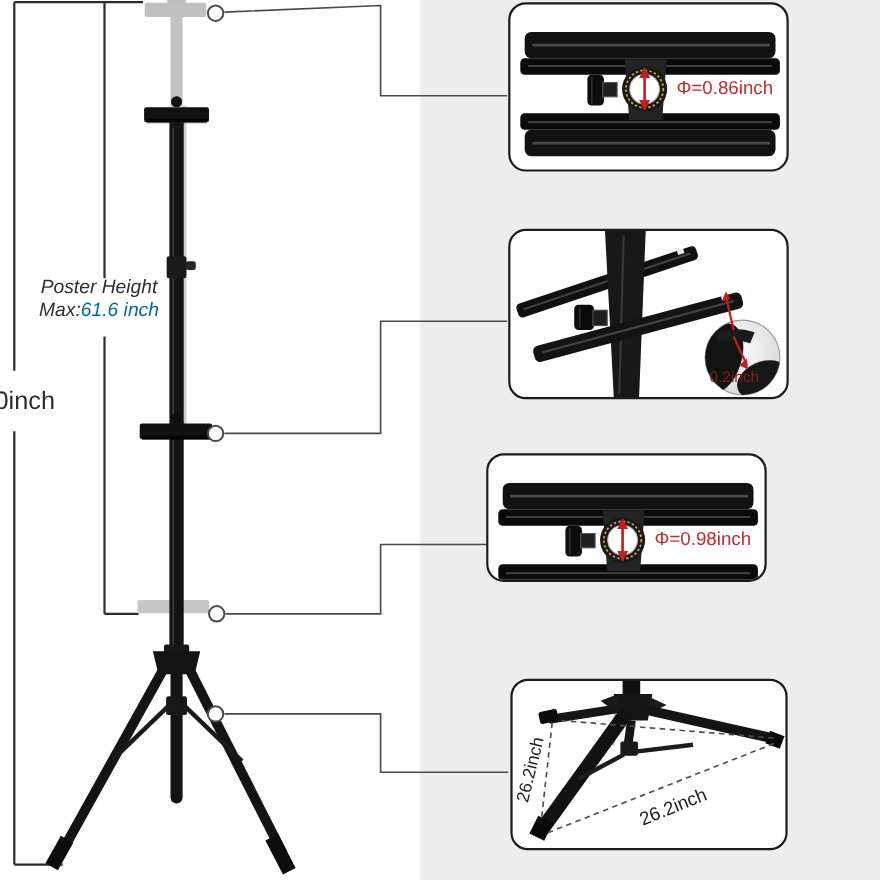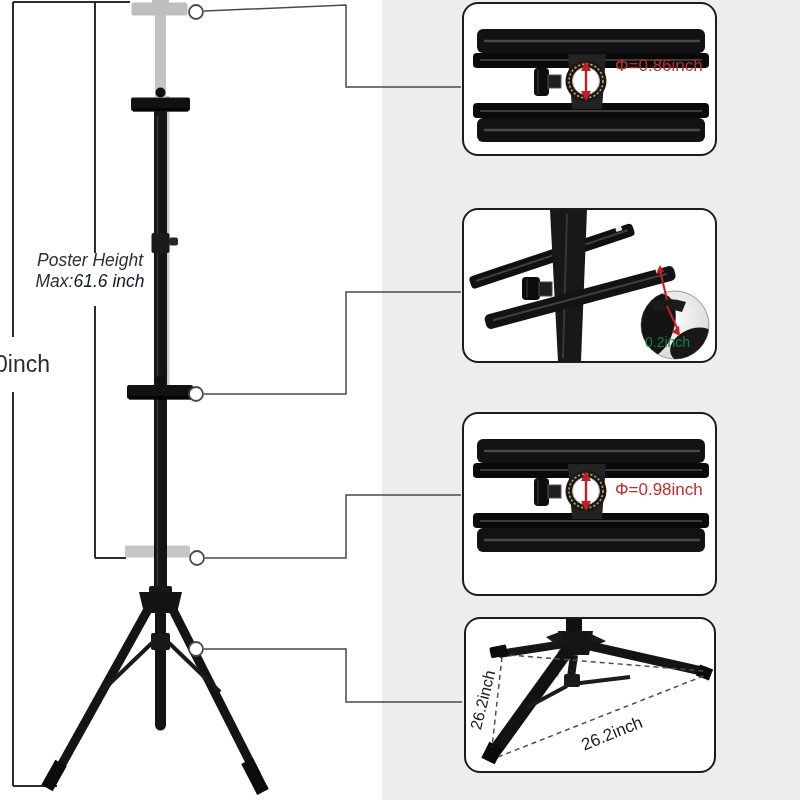--- a/index.html
+++ b/index.html
@@ -4,32 +4,32 @@
 <style>
   html,body{margin:0;padding:0;background:#fff;}
   .stage{position:relative;width:800px;height:800px;overflow:hidden;background:#ffffff;
          font-family:"Liberation Sans",sans-serif;color:#2e2e2e;}
   .band{position:absolute;left:382px;top:0;width:418px;height:800px;background:#ededed;}
   .layer{position:absolute;left:0;top:0;}
   .panel{position:absolute;background:#ffffff;border:2px solid #1c1c1c;border-radius:16px;
          overflow:hidden;box-sizing:border-box;}
   .p1{left:462px;top:2px;width:255px;height:154px;}
   .p2{left:462px;top:208px;width:255px;height:155px;}
-  .p3{left:462px;top:412px;width:255px;height:184px;}
+  .p3{left:442px;top:412px;width:255px;height:117px;}
   .p4{left:464px;top:617px;width:252px;height:156px;}
   .panel svg{position:absolute;left:0;top:0;}
   .lbl{position:absolute;white-space:nowrap;}
   .poster-height{left:28px;top:250px;width:124px;text-align:center;
                  font-size:17.5px;line-height:21px;color:#2e2e2e;font-style:italic;}
-  .red{color:#0f172a;}
+  .red{color:#0369a1;}
   .total-height{left:-5px;top:351px;font-size:23px;color:#2b2b2b;}
   .dia-label{font-size:17px;color:#bf2c30;}
   .dia1{left:613px;top:68px;}
   .dia3{left:613px;top:478px;}
-  .gap-label{left:645px;top:332px;font-size:14px;color:#15803d;}
+  .gap-label{left:645px;top:332px;font-size:14px;color:#7f1d1d;}
   .side-label{left:451px;top:686px;font-size:16px;color:#1d1d1d;transform:rotate(-76deg);}
   .front-label{left:578px;top:722px;font-size:17px;color:#1d1d1d;transform:rotate(-22deg);}
 </style>
 </head>
 <body>
 
 <div class="stage">
 
   <div class="band"></div>
 
@@ -127,21 +127,21 @@
         <circle cx="122" cy="77" r="20.5" fill="#191919"></circle>
         <circle cx="122" cy="77" r="17" fill="none" stroke="#c9a14e" stroke-width="1.6" stroke-dasharray="2.2,2"></circle>
         <circle cx="122" cy="77" r="13.5" fill="#ffffff" stroke="#b5b5b5"></circle>
       </g>
       <g fill="#c41e24">
         <line x1="122" y1="65" x2="122" y2="89" stroke="#c41e24" stroke-width="2.4"></line>
         <polygon points="122,57 117,67 127,67"></polygon>
         <polygon points="122,97 117,87 127,87"></polygon>
       </g>
     </svg>
-    <div class="lbl dia-label dia1" style="left:151px;top:52px;">Φ=0.86inch</div>
+    <div class="lbl dia-label dia1" style="left:151px;top:66px;">Φ=0.86inch</div>
   </div>
 
   <div class="panel p2">
     <svg width="251" height="151" viewBox="0 0 251 151">
       <defs>
         <radialGradient id="magGrad" cx="45%" cy="40%" r="65%">
           <stop offset="0%" stop-color="#fdfdfd"></stop>
             <stop offset="100%" stop-color="#d7d7d7"></stop>
         </radialGradient>
         <clipPath id="magClip">

